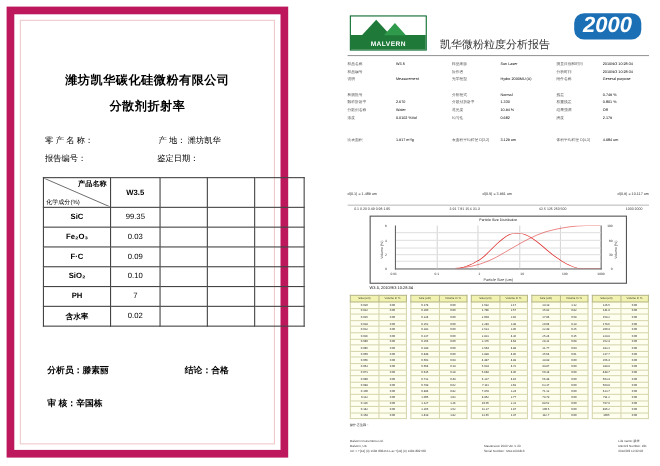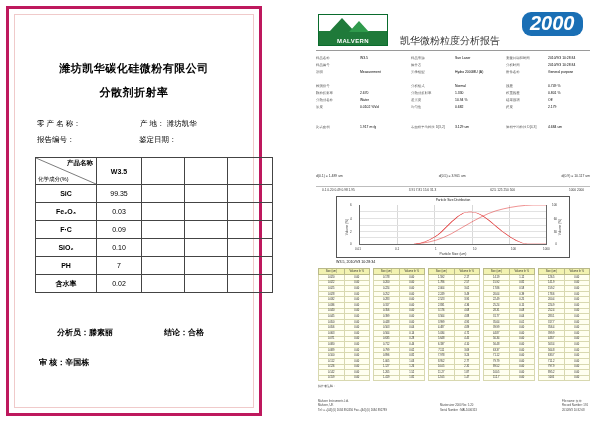--- a/index.html
+++ b/index.html
@@ -22,21 +22,21 @@
     box-sizing: border-box;
   }
 
   
   .left-doc {
     position: absolute;
     left: 6px;
     top: 6px;
     width: 256px;
     height: 410px;
-    border: 3px solid #be185d;
+    border: 7px solid #be185d;
     box-sizing: border-box;
     background: #fff;
   }
   .left-inner {
     position: absolute;
     left: 5px;
     top: 5px;
     right: 5px;
     bottom: 5px;
     border: 1px solid #f0caca;
@@ -116,21 +116,21 @@
     font-weight: bold;
     font-size: 7.5px;
   }
   td.prodval { font-weight: bold; font-size: 7.5px; }
 
   .sign-row {
     position: absolute;
     font-size: 8px;
     font-weight: bold;
   }
-  .s1 { left: 30px; top: 318px; margin-left: 18px; }
+  .s1 { left: 30px; top: 318px; }
   .s2 { left: 155px; top: 318px; }
   .s3 { left: 30px; top: 348px; }
 
   
   .right-doc {
     position: absolute;
     left: 300px;
     top: 6px;
     width: 294px;
     height: 410px;

